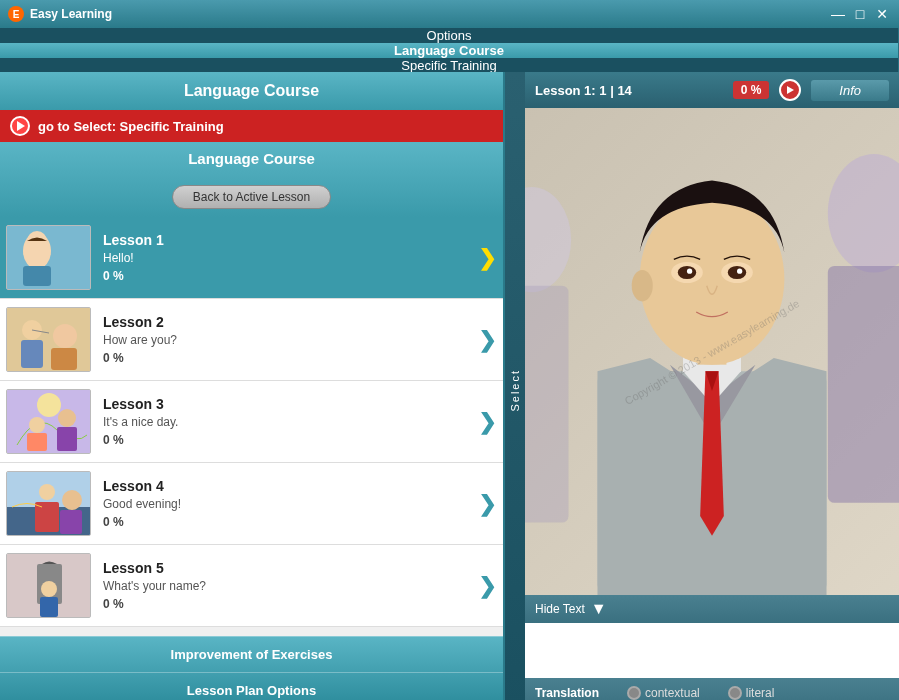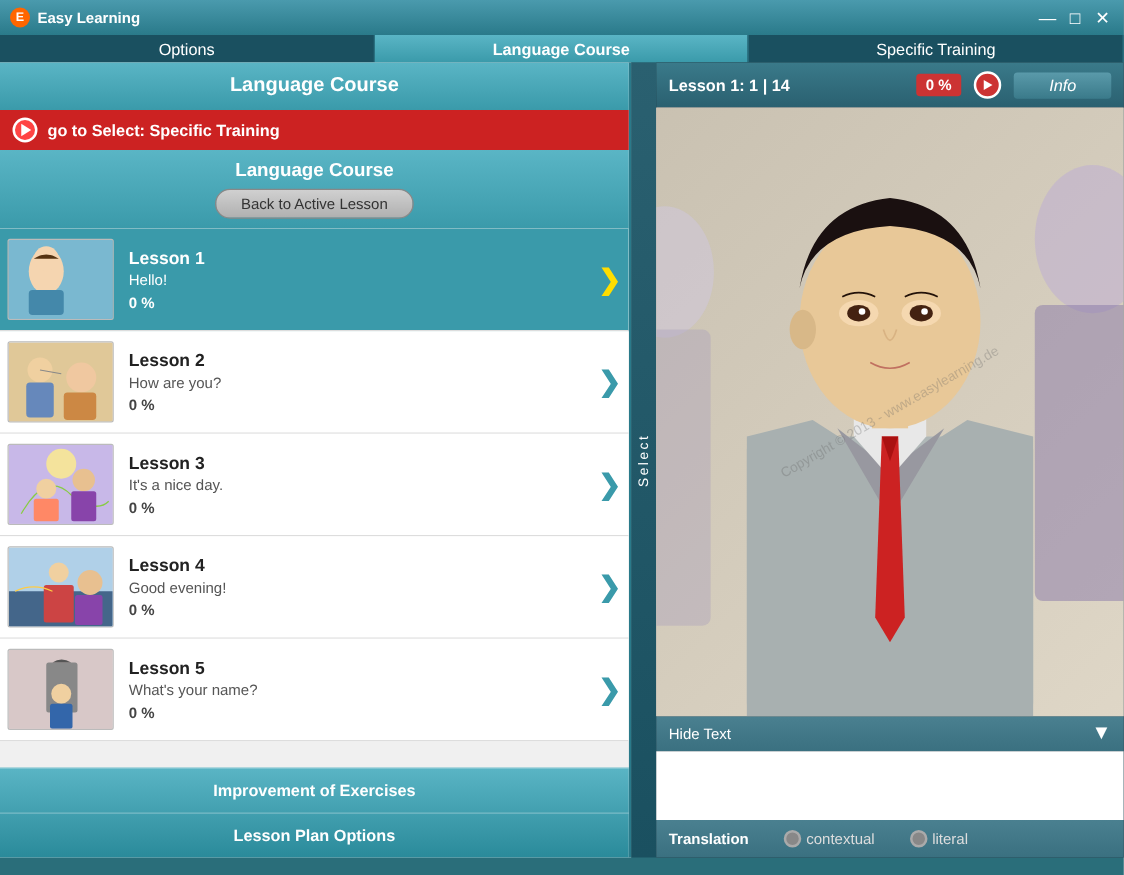--- a/index.html
+++ b/index.html
@@ -58,21 +58,22 @@
       display: flex;
       align-items: center;
       justify-content: center;
       line-height: 1;
     }
 
     
     .nav-tabs {
       display: flex;
       background: #1a5060;
-      height: 22px;
+      height: 44px;
+      flex-direction: column;
     }
     .nav-tab {
       flex: 1;
       display: flex;
       align-items: center;
       justify-content: center;
       color: white;
       font-size: 13px;
       cursor: pointer;
       border-right: 1px solid #2a7080;
@@ -152,20 +153,21 @@
       margin-bottom: 6px;
     }
     .back-btn {
       background: linear-gradient(to bottom, #d0d0d0, #b0b0b0);
       border: 1px solid #888;
       border-radius: 12px;
       padding: 4px 20px;
       font-size: 12px;
       color: #333;
       cursor: pointer;
+      margin-top: 12px;
     }
 
     
     .lesson-list {
       flex: 1;
       overflow-y: auto;
       background: #f0f0f0;
     }
     .lesson-list::-webkit-scrollbar {
       width: 10px;
@@ -361,21 +363,21 @@
       font-size: 11px;
       white-space: nowrap;
       pointer-events: none;
     }
 
     
     .hide-text-bar {
       background: linear-gradient(to bottom, #4a8090, #3a7080);
       display: flex;
       align-items: center;
-      justify-content: space-between;
+      justify-content: flex-start;
       padding: 14px 10px;
       height: 28px;
     }
     .hide-text-label {
       color: white;
       font-size: 12px;
       cursor: pointer;
     }
     .hide-text-arrow {
       color: white;

